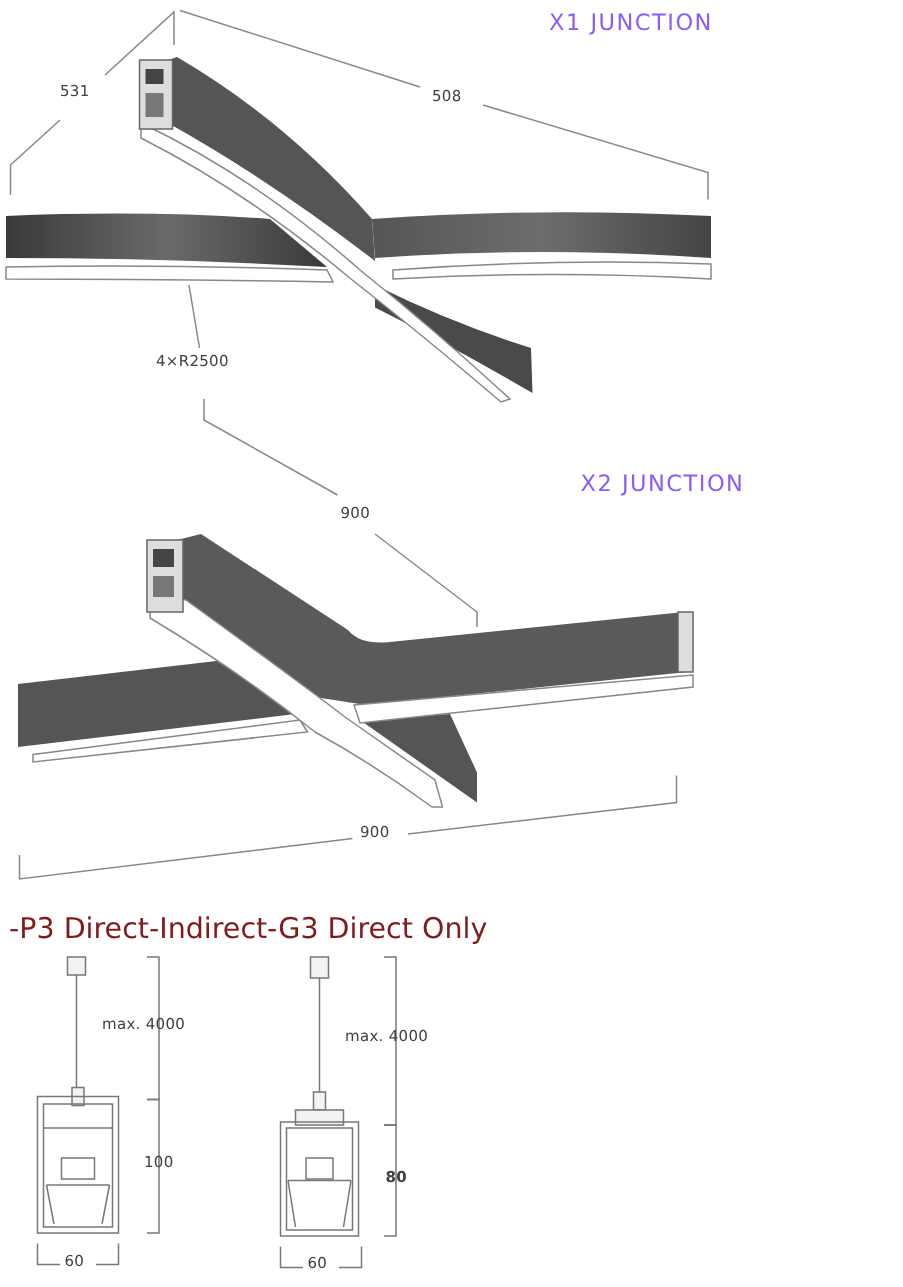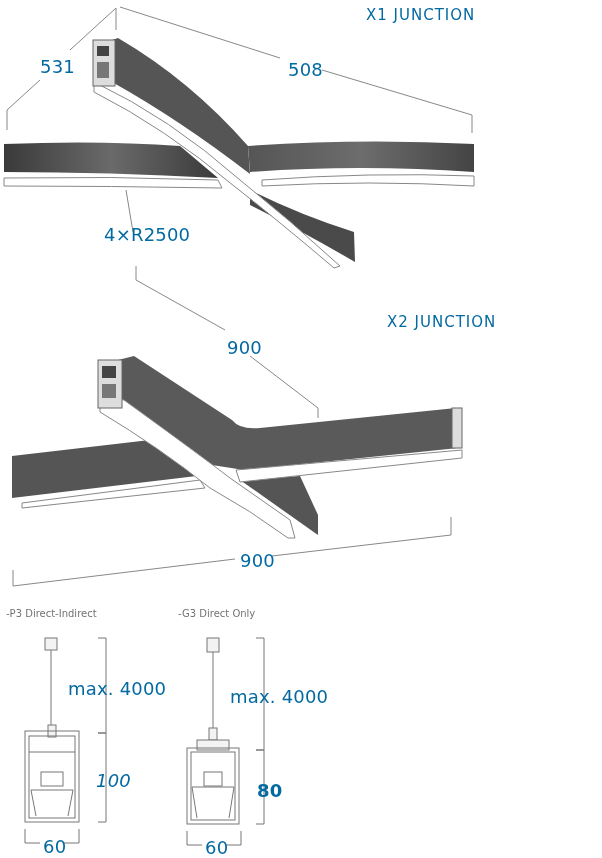--- a/index.html
+++ b/index.html
@@ -1,20 +1,20 @@
 <!DOCTYPE html>
 <html><head>
 <meta charset="utf-8">
 <style>
   html, body { margin: 0; padding: 0; background: #ffffff; }
   body { width: 602px; height: 858px; position: relative; overflow: hidden;
          font-family: "DejaVu Sans", sans-serif; color: #555; }
-  .label { position: absolute; font-size: 18px; color: #0369a1; white-space: nowrap; letter-spacing: 0.2px; }
-  .title { position: absolute; font-size: 15px; color: #0369a1; letter-spacing: 1px; white-space: nowrap; }
-  .sub { position: absolute; font-size: 10px; color: #737373; white-space: nowrap; }
+  .label { position: absolute; font-size: 10px; color: #404040; white-space: nowrap; letter-spacing: 0.2px; }
+  .title { position: absolute; font-size: 15px; color: #8b5cf6; letter-spacing: 1px; white-space: nowrap; }
+  .sub { position: absolute; font-size: 19px; color: #7f1d1d; white-space: nowrap; }
   svg { position: absolute; left: 0; top: 0; }
 </style>
 </head>
 <body>
 
 <div>
   <svg width="602" height="300">
     <defs>
       <linearGradient id="g1" x1="0" x2="1" y1="0" y2="0">
         <stop offset="0" stop-color="#3a3a3a"></stop>
@@ -46,21 +46,21 @@
     <path d="M250,190 Q300,215 354,232 L355,262 Q300,230 250,205 Z" fill="#4a4a4a"></path>
     <path d="M94,82 Q170,118 240,180 Q290,220 340,266 L334,268 Q280,222 234,186 Q165,128 94,92 Z" fill="#fff" stroke="#888" stroke-width="1"></path>
 
     <rect x="93" y="40" width="22" height="46" fill="#ddd" stroke="#666" stroke-width="1"></rect>
     <rect x="97" y="46" width="12" height="10" fill="#444"></rect>
     <rect x="97" y="62" width="12" height="16" fill="#777"></rect>
   </svg>
   <div class="title" style="left:366px; top:6px;">X1  JUNCTION</div>
   <div class="label" style="left:40px; top:56px;">531</div>
   <div class="label" style="left:288px; top:59px;">508</div>
-  <div class="label" style="left:104px; top:224px;">4×R2500</div>
+  <div class="label" style="left:104px; top:236px;">4×R2500</div>
 </div>
 
 <div>
   <svg width="602" height="600">
     <g stroke="#888" stroke-width="1" fill="none">
       <polyline points="136,266 136,280 225,330"></polyline>
       <polyline points="250,356 318,408 318,418"></polyline>
       <polyline points="13,570 13,586 235,559"></polyline>
       <polyline points="272,556 451,535 451,517"></polyline>
     </g>
@@ -99,21 +99,21 @@
       <line x1="31" y1="790" x2="73" y2="790"></line>
       <path d="M31,790 L36,816 M73,790 L68,816"></path>
 
       <polyline points="98,638 106,638 106,733 98,733"></polyline>
       <polyline points="98,733 106,733 106,822 98,822"></polyline>
       <polyline points="25,829 25,843 40,843"></polyline>
       <polyline points="64,843 79,843 79,829"></polyline>
     </g>
   </svg>
   <div class="label" style="left:68px; top:678px;">max. 4000</div>
-  <div class="label" style="left:96px; top:770px;font-style:italic;">100</div>
+  <div class="label" style="left:96px; top:770px;">100</div>
   <div class="label" style="left:43px; top:836px;">60</div>
 </div>
 
 <div>
   <div class="sub" style="left:178px; top:608px;">-G3  Direct Only</div>
   <svg width="602" height="858">
     <g stroke="#777" stroke-width="1" fill="none">
       <rect x="207" y="638" width="12" height="14" fill="#f3f3f3"></rect>
       <line x1="213" y1="652" x2="213" y2="728"></line>
       <rect x="209" y="728" width="8" height="12" fill="#f3f3f3"></rect>

